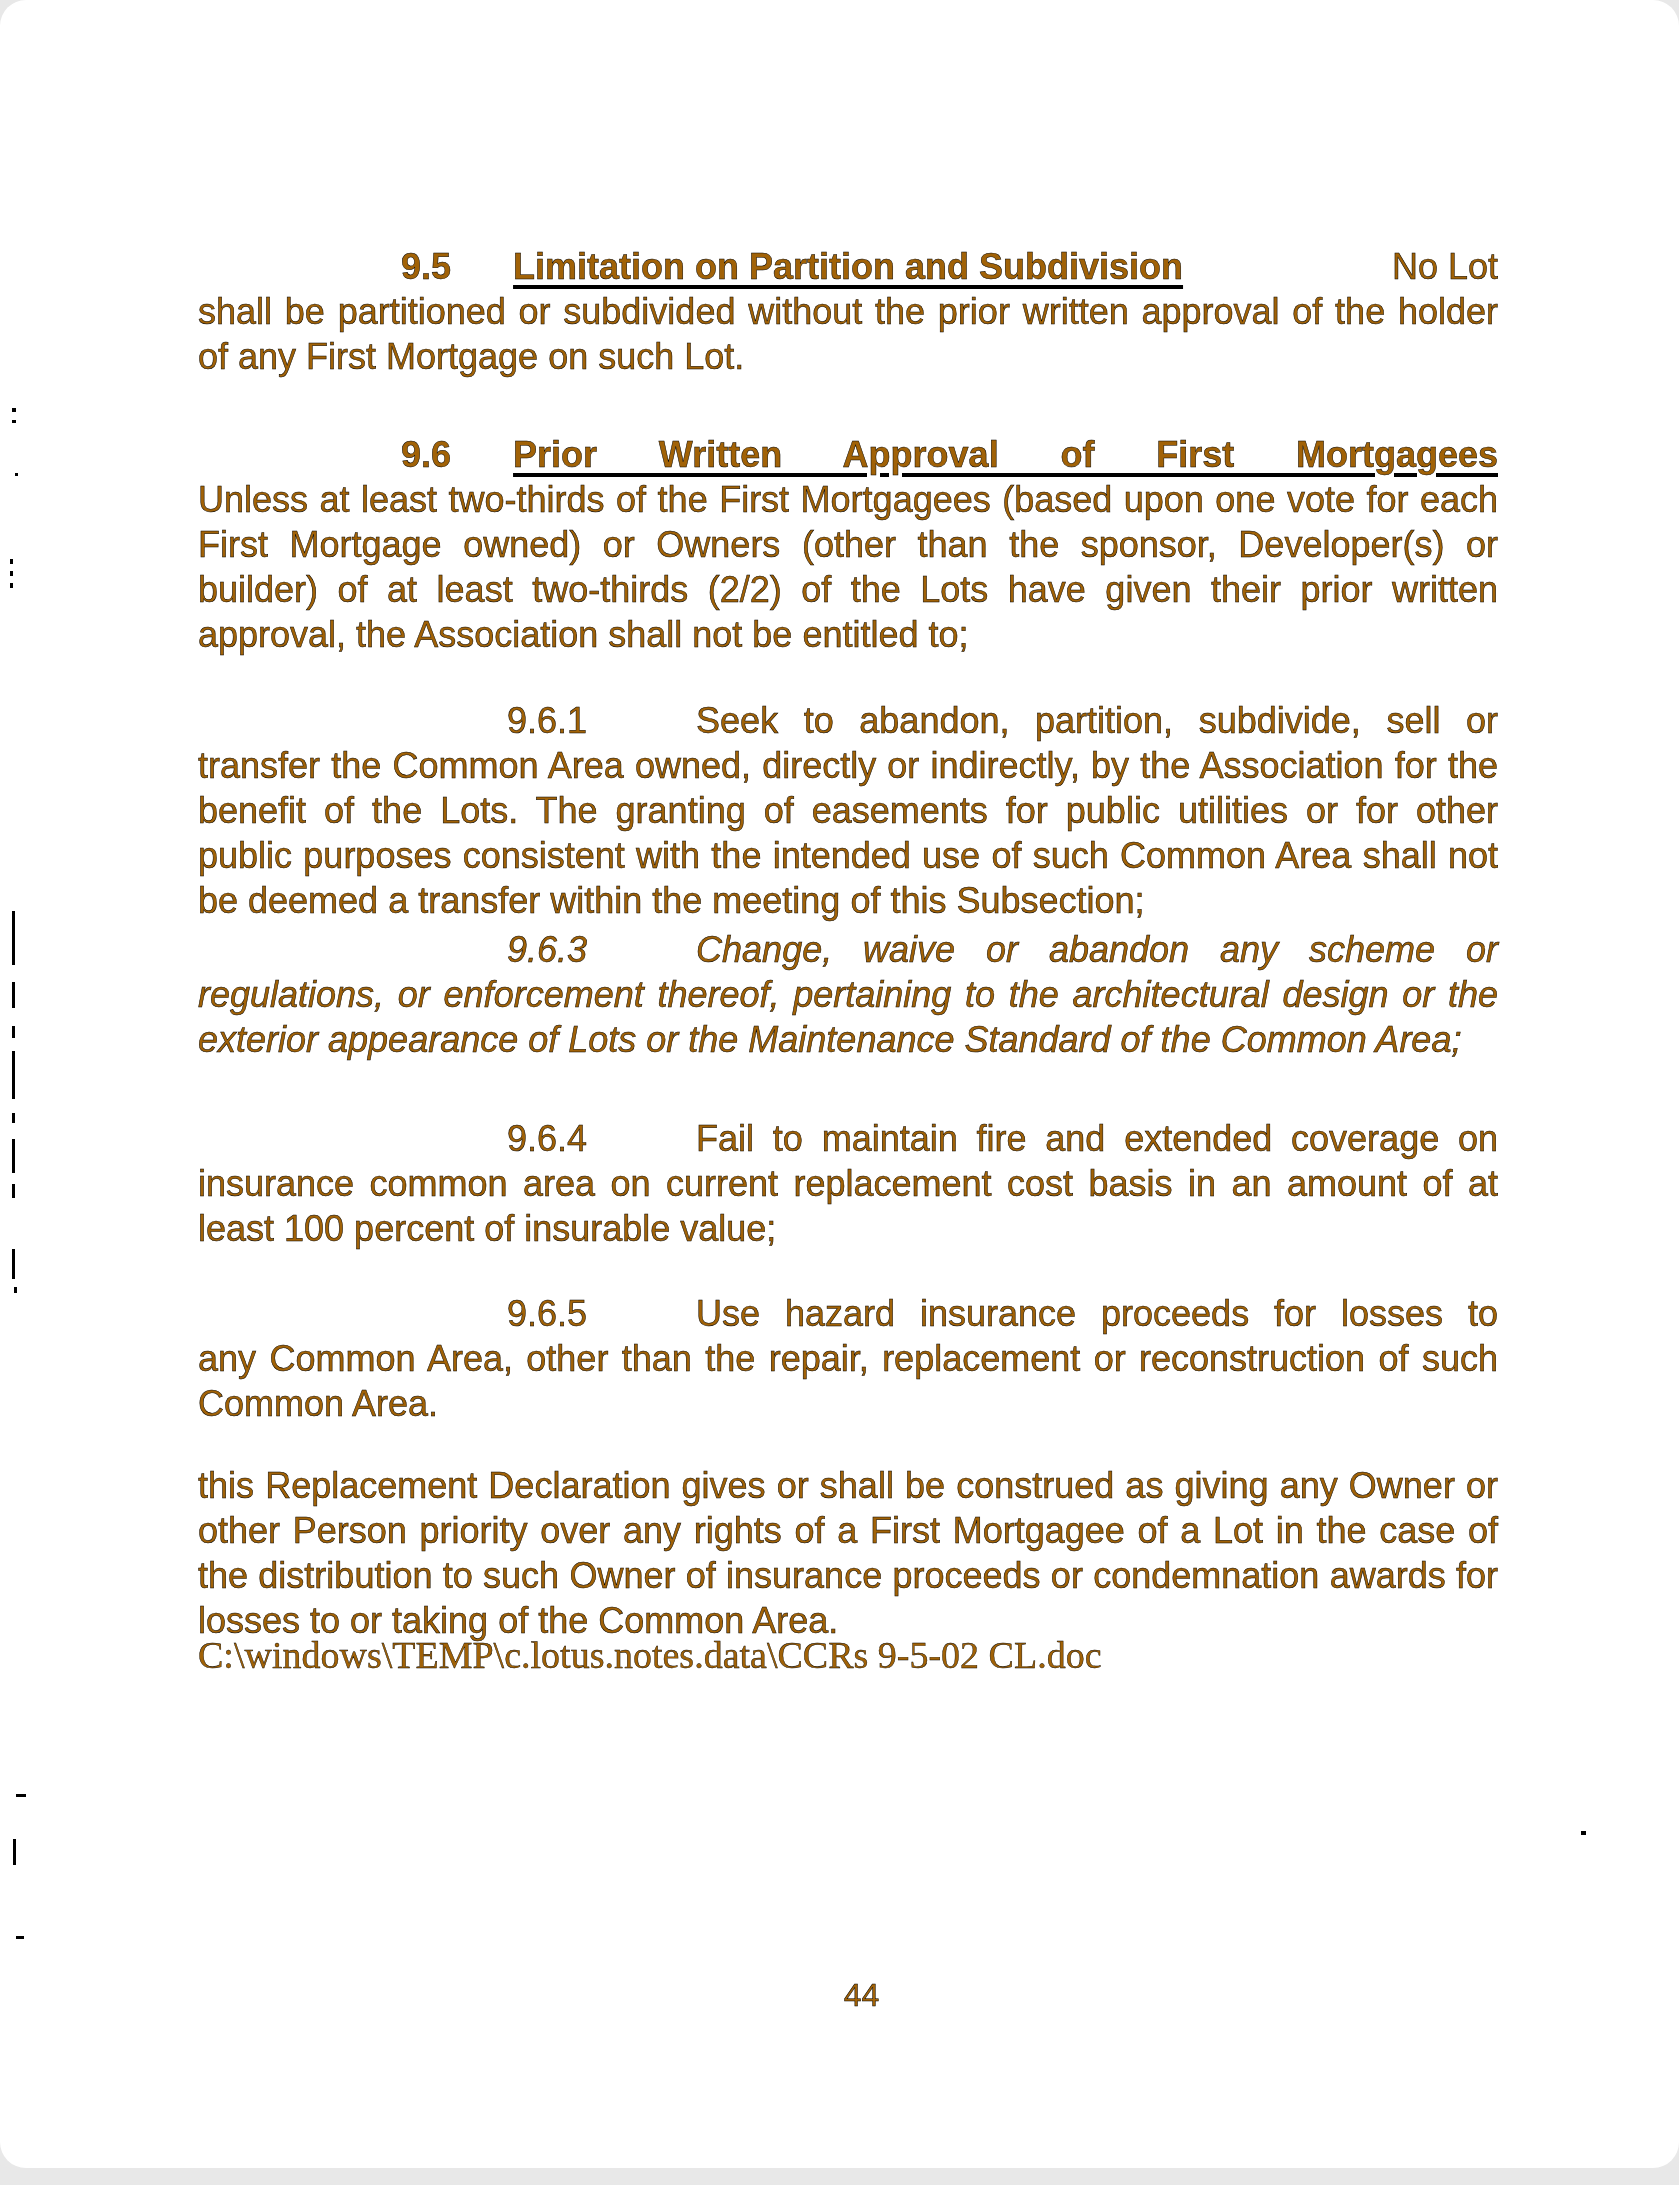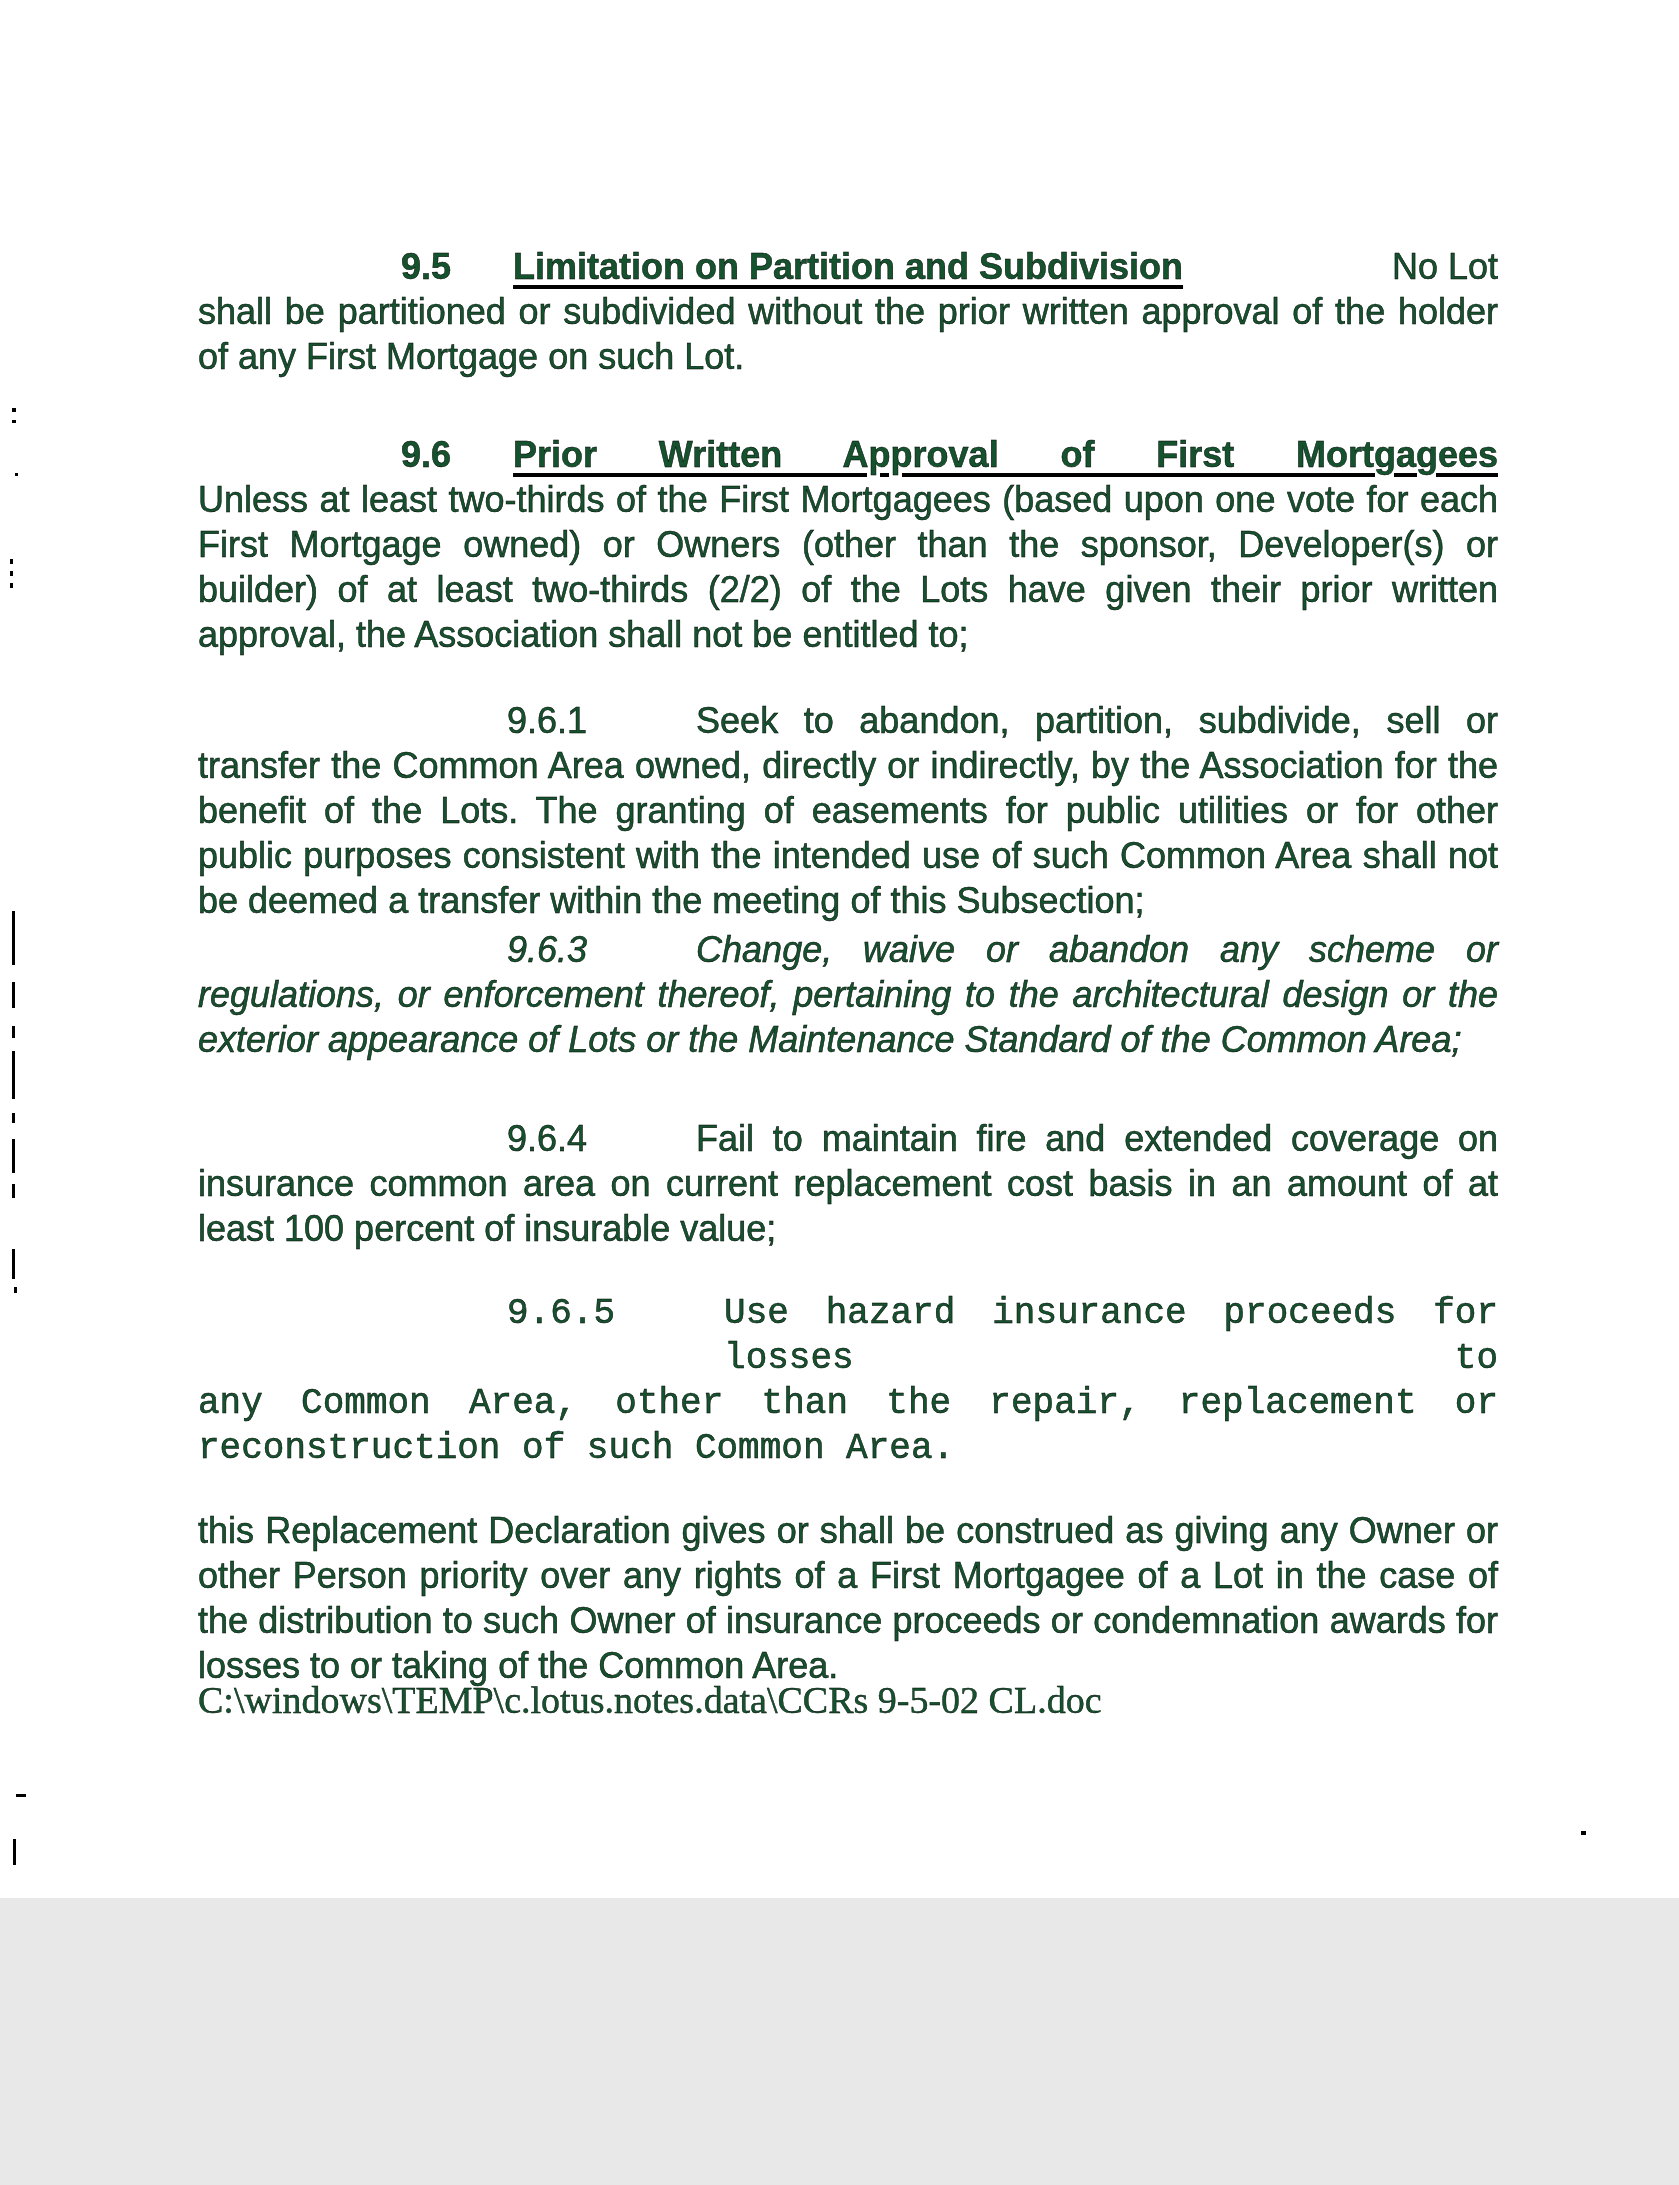--- a/index.html
+++ b/index.html
@@ -1,18 +1,18 @@
 <!DOCTYPE html>
 <html><head>
 <meta charset="utf-8">
 <style>
   html,body {margin:0; padding:0; background:#e8e8e8;}
   .page {
-    position:relative; width:1679px; height:1898px; background:#ffffff;
-    font-family:"Liberation Sans", sans-serif; color:#14532d; overflow:hidden;
+    position:relative; width:1679px; height:2168px; background:#ffffff;
+    font-family:"Liberation Sans", sans-serif; color:#a16207; overflow:hidden;border-radius:26px;
     -webkit-text-stroke:0.5px #000;
   }
   .content {
     position:absolute; left:198px; top:244px; width:1300px;
     font-size:36px; line-height:45px;
   }
   .headflex {display:flex; align-items:baseline;}
   .num-sec  {font-weight:700; margin-left:203px; flex:0 0 auto;}
   .num-sub  {font-weight:400; margin-left:309px; flex:0 0 auto;}
   .title {
@@ -22,21 +22,21 @@
   }
   .title-fill {flex:1 1 auto; text-align:justify; text-align-last:justify;}
   .lead-right {margin-left:auto; flex:0 0 auto; padding-left:30px;}
   .lead-fill  {flex:1 1 auto; margin-left:109px; text-align:justify; text-align-last:justify;}
   .body {margin:0; text-align:justify; text-align-last:left;}
   #s96 {margin-top:53px;}
   #s961{margin-top:41px;}
   #s962{margin-top:40px;}
   #s963{margin-top:4px;font-style:italic;}
   #s964{margin-top:54px;}
-  #s965{margin-top:40px;font-family:Liberation Mono, monospace;}
+  #s965{margin-top:40px;}
   #s97 {margin-top:37px;}
   .footer-path {
     margin-top:-6px; font-family:"Liberation Serif", serif;
     font-size:38px; line-height:36px; -webkit-text-stroke:0.4px #000;
   }
   .page-number {
     position:absolute; left:198px; top:1973px; width:1327px;
     text-align:center; font-size:32px; line-height:45px;
   }
   .mark {position:absolute; background:#000;}

